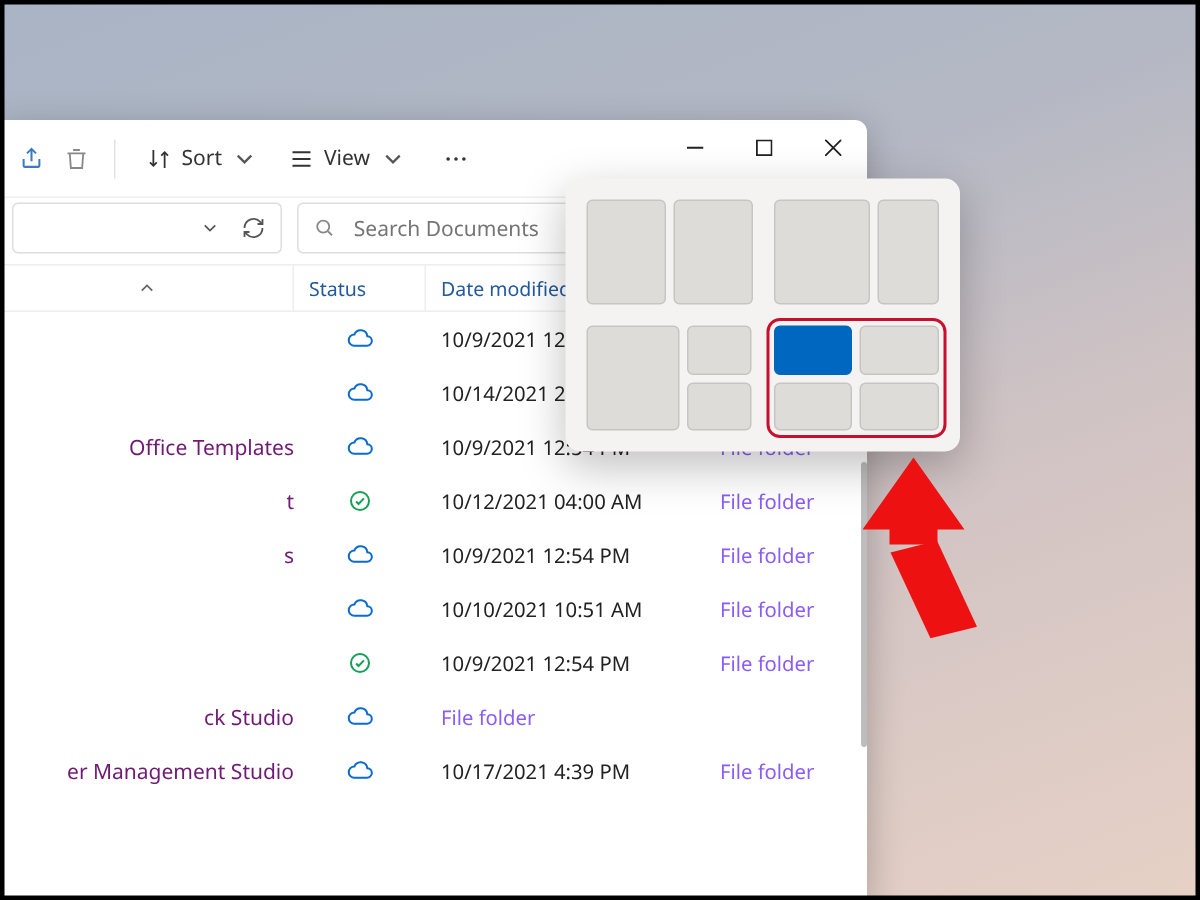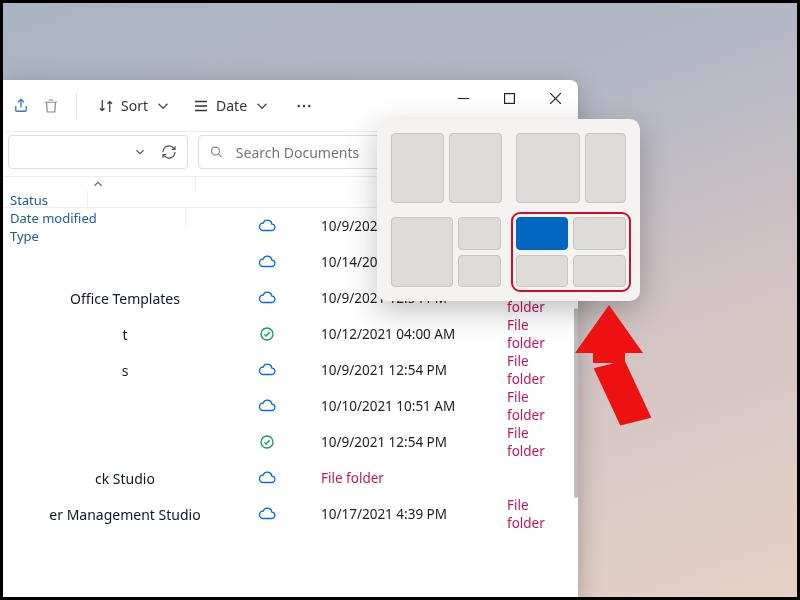--- a/index.html
+++ b/index.html
@@ -25,34 +25,34 @@
 
   
   .bar-row { display:flex; align-items:center; gap:10px; height:44px; padding:4px 8px 8px 8px; }
   .address { flex:0 0 180px; height:34px; border:1px solid #ddd; border-radius:4px;
     display:flex; align-items:center; justify-content:flex-end; padding:0 10px; gap:14px; color:#555; }
   .search { flex:1 1 auto; height:34px; border:1px solid #ddd; border-radius:4px;
     display:flex; align-items:center; padding:0 10px; gap:10px; color:#777; }
   .search input { border:none; outline:none; font-size:14px; color:#444; background:transparent; width:100%; }
 
   
-  .headers { display:flex; height:32px; border-top:1px solid #eee; border-bottom:1px solid #eee; font-size:13px; color:#235a9a;flex-direction:column; }
+  .headers { display:flex; height:32px; border-top:1px solid #eee; border-bottom:1px solid #eee; font-size:13px; color:#235a9a; }
   .hcell { display:flex; align-items:center; padding:0 10px; border-right:1px solid #eee; }
   .c-name { width:196px; display:flex; align-items:center; justify-content:center; color:#555; }
   .c-status { width:88px; }
   .c-date  { width:186px; }
   .c-type  { flex:1; }
 
   
   .rows { }
   .row { display:flex; height:36px; align-items:center; font-size:13.5px; color:#222; }
-  .row .c-name { justify-content:center; padding-left:0; color:#0f172a;margin-left:27px; }
+  .row .c-name { justify-content:flex-end; padding-left:0; color:#701a75; }
   .row .c-status { display:flex; align-items:center; justify-content:center; }
   .row .c-date { padding:0 10px; color:#222; }
-  .row .c-type { padding:0 10px; color:#be185d; }
+  .row .c-type { padding:0 10px; color:#8b5cf6; }
   .name-text { font-size:14px; white-space:nowrap; overflow:hidden; }
 
   
   .cloud { width:18px; height:18px; }
   .cloud.blue { stroke:#0a6bd1; }
   .cloud.green { stroke:#15a055; }
 
   
   .titlebar { position:absolute; top:0; right:0; height:36px; display:flex; }
   .cbtn { width:46px; height:36px; display:flex; align-items:center; justify-content:center; }
@@ -122,21 +122,21 @@
       </svg>
       <span>Sort</span>
       <svg viewBox="0 0 24 24" width="12" height="12" fill="none" stroke="#555" stroke-width="2">
           <path d="M6 9l6 6 6-6"></path>
         </svg>
     </div>
     <div class="tbtn">
       <svg viewBox="0 0 24 24" fill="none" stroke="#333" stroke-width="1.8">
         <path d="M4 6h16M4 12h16M4 18h16"></path>
       </svg>
-      <span>Date</span>
+      <span>View</span>
       <svg viewBox="0 0 24 24" width="12" height="12" fill="none" stroke="#555" stroke-width="2">
           <path d="M6 9l6 6 6-6"></path>
         </svg>
     </div>
     <div class="tbtn icon-only" style="margin-left:8px">
       <svg viewBox="0 0 24 24" fill="#333">
           <circle cx="5" cy="12" r="1.6"></circle>
           <circle cx="12" cy="12" r="1.6"></circle>
           <circle cx="19" cy="12" r="1.6"></circle>
         </svg>

